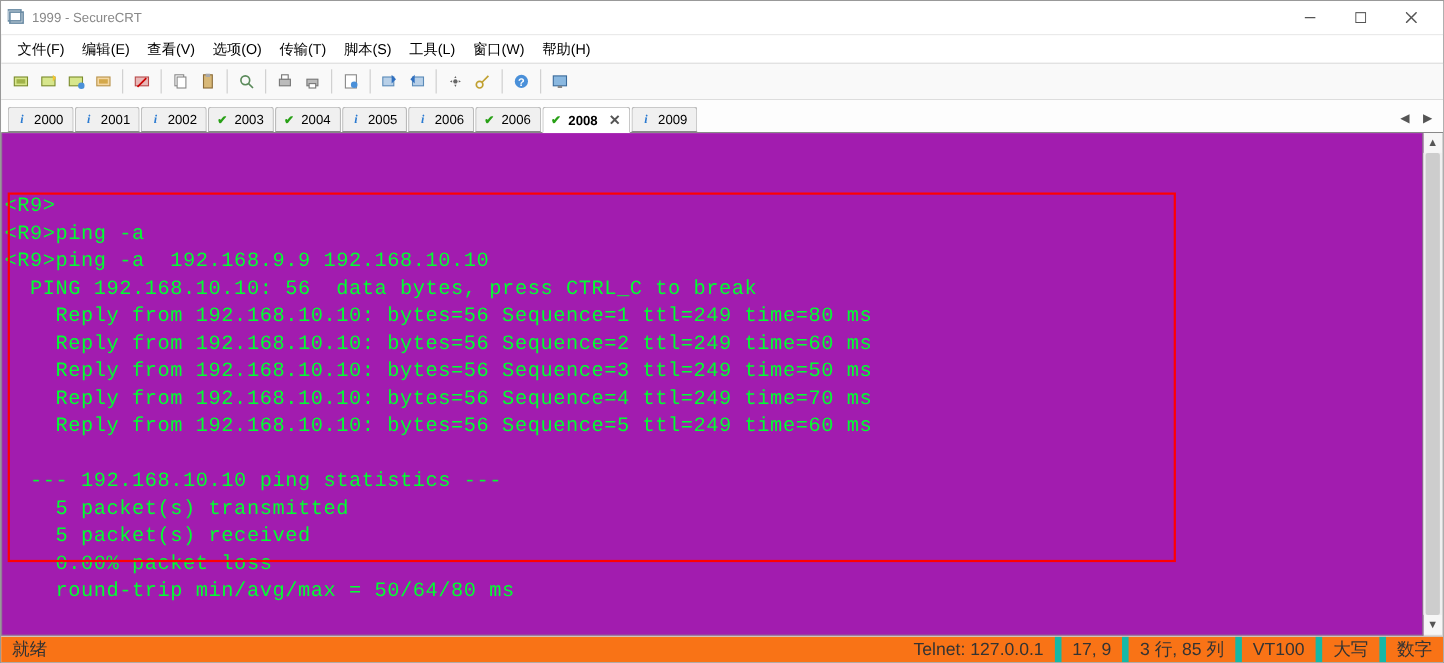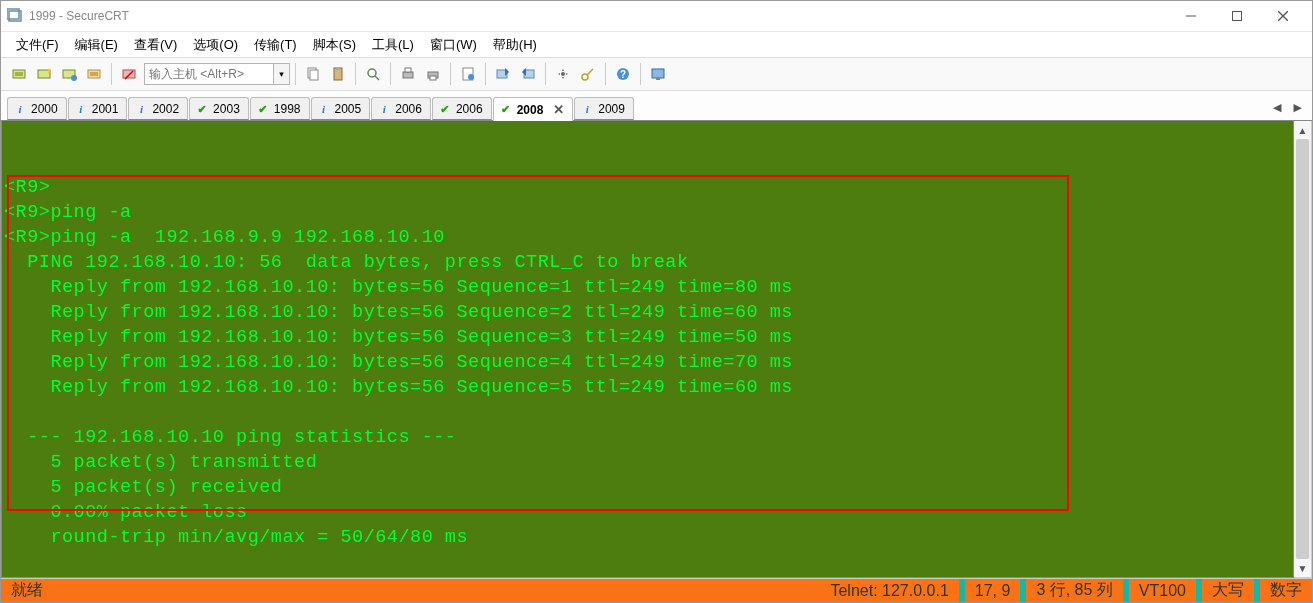--- a/index.html
+++ b/index.html
@@ -95,21 +95,21 @@
 .tab .status-check { color:#28a016; font-weight:bold; }
 .tab .close-x { margin-left:6px; color:#555; font-weight:bold; cursor:pointer; font-size:13px; }
 
 .tabnav { margin-left:auto; display:flex; gap:4px; align-items:center; padding-bottom:4px; }
 .tabnav span { font-size:11px; color:#555; cursor:pointer; padding:2px 4px; }
 
 
 .termwrap { flex:1; position:relative; display:flex; overflow:hidden; }
 .terminal {
   flex:1;
-  background:#4d7c0f;
+  background:#a21caf;
   color:#00ff30;
   font-family: "Courier New", Consolas, monospace;
   font-size: 18.5px;
   line-height: 25px;
   padding: 4px 2px;
   white-space: pre;
   overflow: hidden;
   position: relative;
   border: 1px solid #888;
   border-top: none;
@@ -219,24 +219,20 @@
         <rect x="4" y="6" width="8" height="4" fill="#d4a84a"></rect>
       </svg>
     </div>
   <div class="sep"></div>
   <div class="tbtn">
       <svg width="16" height="16">
         <rect x="2" y="4" width="12" height="8" fill="#e8b8b8" stroke="#b84a4a"></rect>
         <line x1="4" y1="13" x2="12" y2="5" stroke="#c00" stroke-width="1.5"></line>
       </svg>
     </div>
-  <div class="hostfield">
-    <input type="text" placeholder="输入主机 &lt;Alt+R&gt;" style="">
-    <div class="arrow-btn">▾</div>
-  </div>
   <div class="sep"></div>
   <div class="tbtn">
       <svg width="16" height="16">
         <rect x="3" y="2" width="8" height="10" fill="#fff" stroke="#888"></rect>
         <rect x="5" y="4" width="8" height="10" fill="#fff" stroke="#888"></rect>
       </svg>
     </div>
   <div class="tbtn">
       <svg width="16" height="16">
         <rect x="4" y="2" width="8" height="12" fill="#d8b878" stroke="#8a6a38"></rect>
@@ -324,21 +320,21 @@
     <div class="tab">
       <span class="status-icon status-info">i</span>
       <span>2002</span>
     </div>
     <div class="tab">
       <span class="status-icon status-check">✔</span>
       <span>2003</span>
     </div>
     <div class="tab">
       <span class="status-icon status-check">✔</span>
-      <span>1998</span>
+      <span>2004</span>
     </div>
     <div class="tab">
       <span class="status-icon status-info">i</span>
       <span>2005</span>
     </div>
     <div class="tab">
       <span class="status-icon status-info">i</span>
       <span>2006</span>
     </div>
     <div class="tab">

